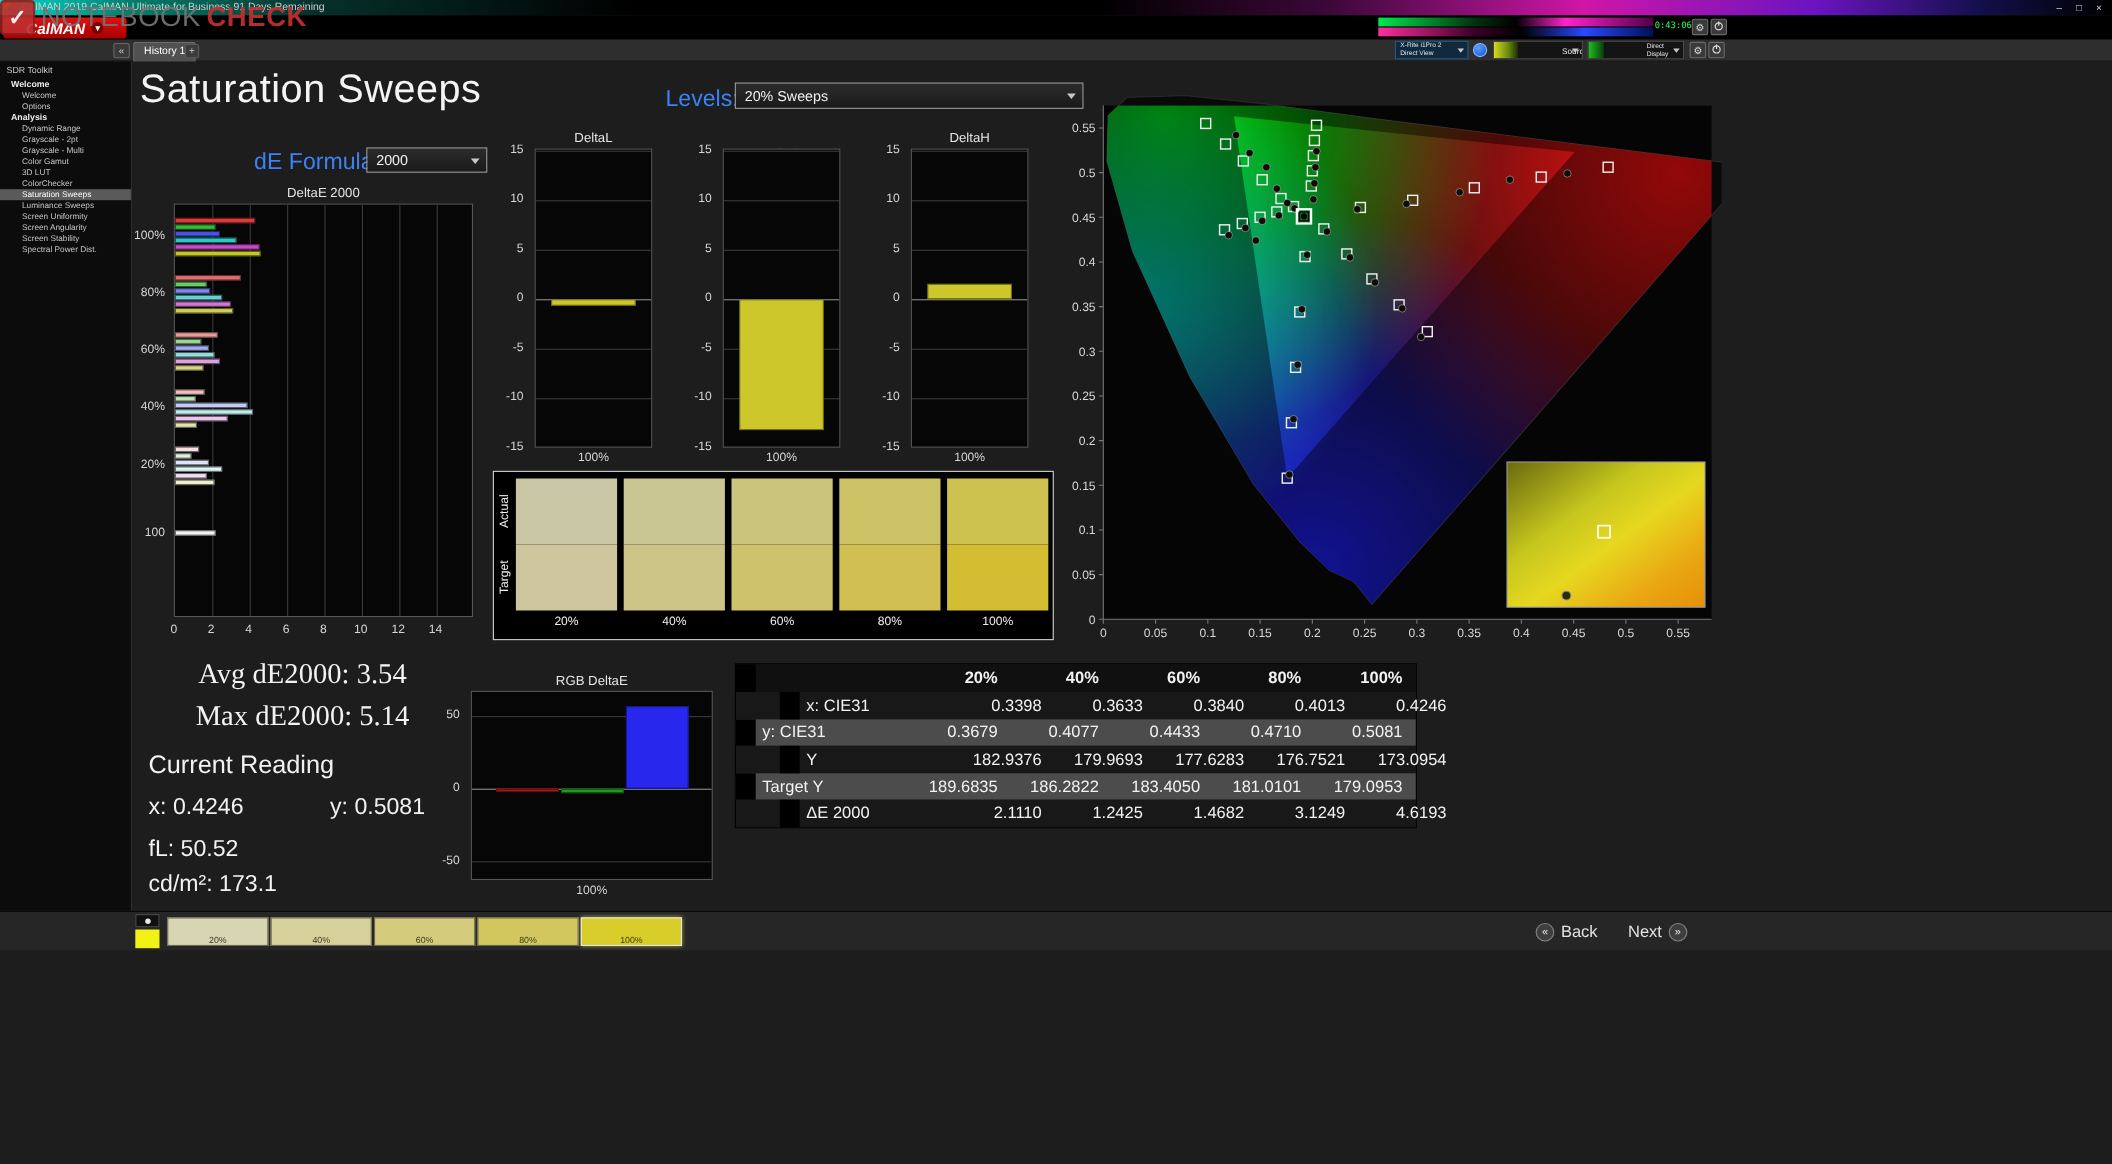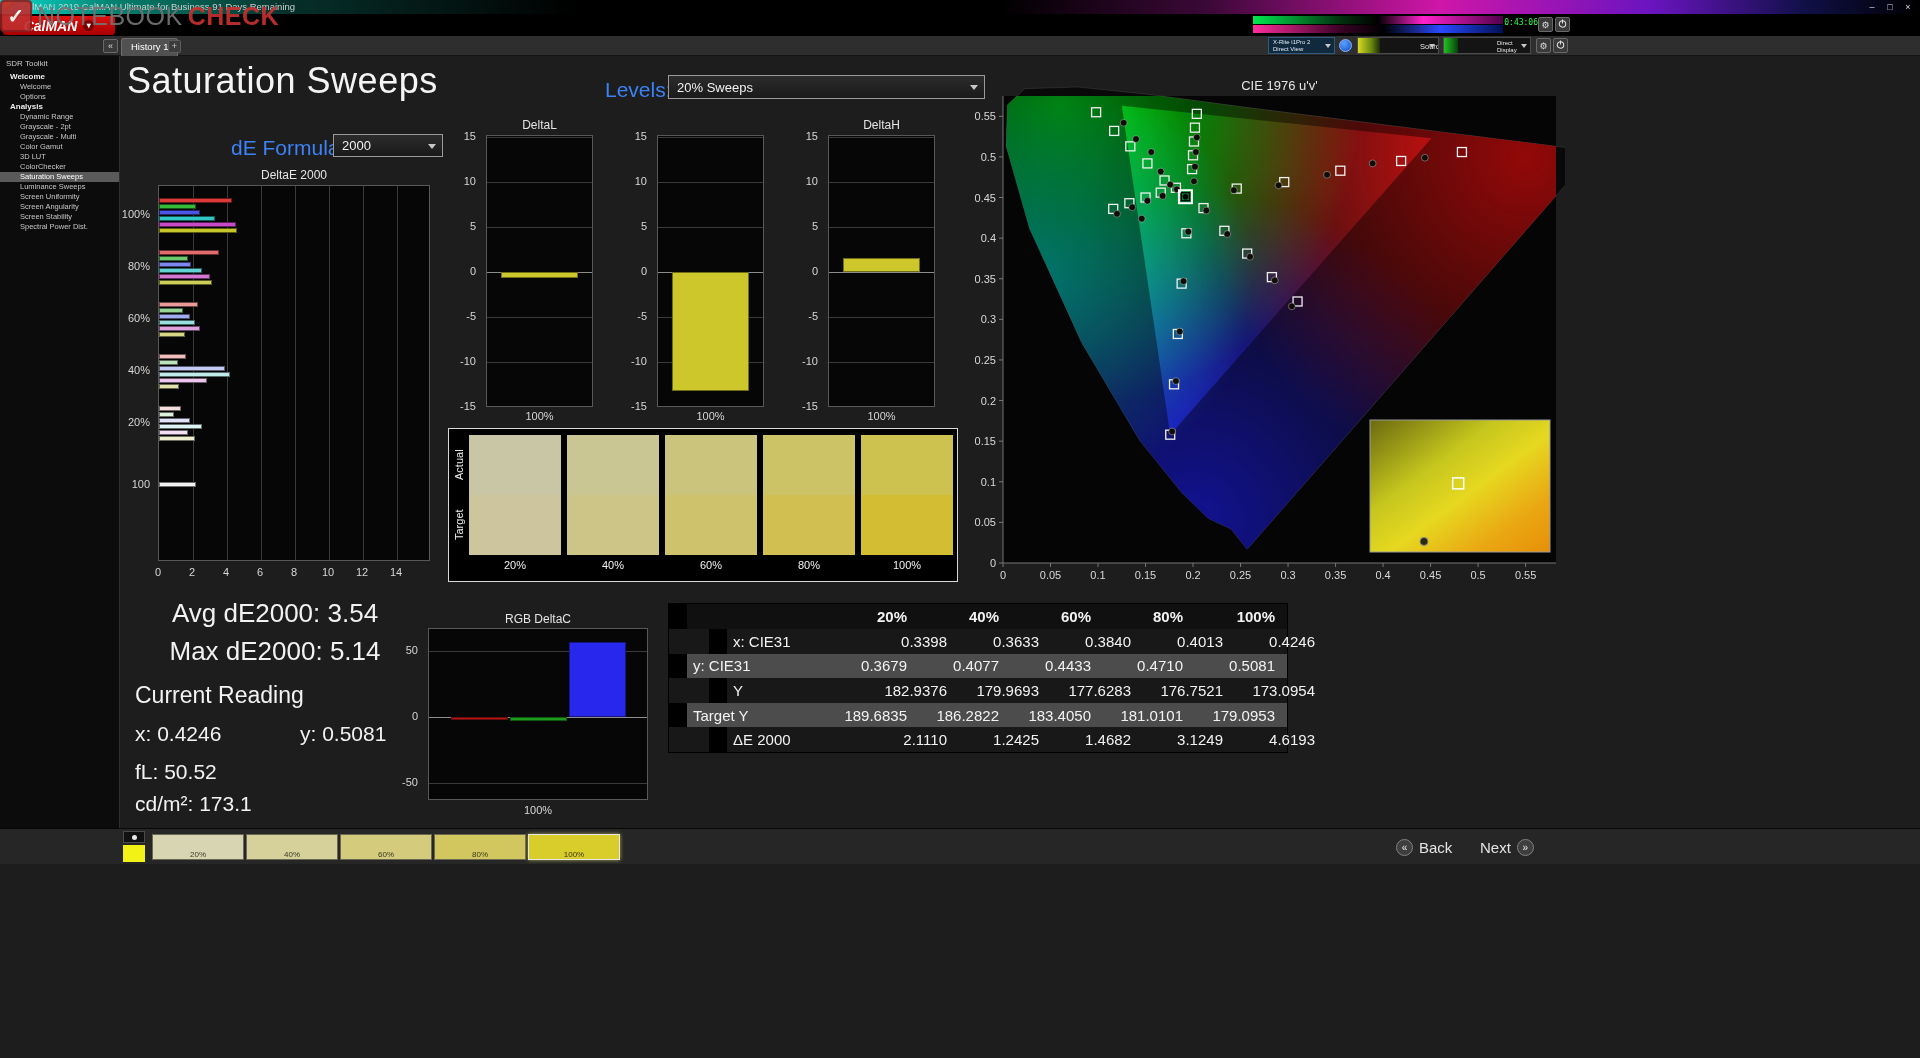--- a/index.html
+++ b/index.html
@@ -78,21 +78,21 @@
   .tick-x{position:absolute;top:0;width:20px;text-align:center;font-size:11px;color:#d6d6d6;}
 
   
   #swatch-panel{background:#000;border:1px solid #d8d8d8;}
   .rot-label{position:absolute;left:3px;width:13px;writing-mode:vertical-rl;transform:rotate(180deg);
     font-size:11px;color:#f0f0f0;display:flex;align-items:center;justify-content:center;}
   .swatch{position:absolute;width:92px;height:60px;}
   .swatch-label{position:absolute;top:130px;width:92px;text-align:center;font-size:11px;color:#f0f0f0;}
 
   
-  .stat-xl{font-size:26px;color:#f2f2f2;}
+  .stat-xl{font-size:26px;color:#f2f2f2;font-family:Liberation Serif, serif;}
   .stat-lg{font-size:23px;color:#f2f2f2;}
   .stat-md{font-size:21px;color:#f2f2f2;}
 
   
   #cie-table{border:1px solid #000;}
   .trow{display:grid;grid-template-columns:18px 142px repeat(5,92px);height:24.6px;}
   .trow.head{height:25px;font-weight:bold;background:#101010;}
   .trow.dark{background:#181818;padding-left:40px;}
   .trow.light{background:#4c4c4c;}
   .tcell{color:#f2f2f2;font-size:15px;display:flex;align-items:center;}
@@ -355,21 +355,20 @@
       <div class="swatch" style="left: 216px; top: 66px; background: rgb(207, 194, 108);"></div>
       <div class="swatch-label" style="left: 216px;">60%</div>
       <div class="swatch" style="left: 314px; top: 6px; background: rgb(204, 195, 102);"></div>
       <div class="swatch" style="left: 314px; top: 66px; background: rgb(209, 192, 81);"></div>
       <div class="swatch-label" style="left: 314px;">80%</div>
       <div class="swatch" style="left: 412px; top: 6px; background: rgb(205, 194, 80);"></div>
       <div class="swatch" style="left: 412px; top: 66px; background: rgb(211, 189, 50);"></div>
       <div class="swatch-label" style="left: 412px;">100%</div>
     </div>
 
-  <div class="panel-title abs" style="left:1003px;top:78px;width:553px;font-size:13px">CIE 1976 u'v'</div>
   <svg id="cie-svg" class="abs" style="left:965px;top:84px" width="600" height="500">
       <defs>
         <radialGradient id="gG" gradientUnits="userSpaceOnUse" cx="95.01030927835052" cy="24.182608695652107" r="300">
           <stop offset="0%" stop-color="#00dd00" stop-opacity="1"></stop>
           <stop offset="100%" stop-color="#00dd00" stop-opacity="0"></stop>
         </radialGradient>
         <radialGradient id="gR" gradientUnits="userSpaceOnUse" cx="560.5945017182131" cy="72.91304347826082" r="330">
           <stop offset="0%" stop-color="#ff1010" stop-opacity="1"></stop>
           <stop offset="100%" stop-color="#ff1010" stop-opacity="0"></stop>
         </radialGradient>
@@ -521,21 +520,21 @@
 
   <div class="stat-xl abs" style="left:130px;top:598px;width:290px;text-align:center">Avg dE2000: 3.54</div>
   <div class="stat-xl abs" style="left:130px;top:636px;width:290px;text-align:center">Max dE2000: 5.14</div>
   <div class="stat-lg abs" style="left:135px;top:682px">Current Reading</div>
   <div class="stat-md abs" style="left:135px;top:722px">x: 0.4246</div>
   <div class="stat-md abs" style="left:300px;top:722px">y: 0.5081</div>
   <div class="stat-md abs" style="left:135px;top:760px">fL: 50.52</div>
   <div class="stat-md abs" style="left:135px;top:792px">cd/m²: 173.1</div>
 
   <div id="rgb_balance" class="abs" style="left:390px;top:612px;width:262px;height:212px">
-    <div class="panel-title" style="left:38px;top:0;width:220px">RGB DeltaC</div>
+    <div class="panel-title" style="left:38px;top:0;width:220px">RGB DeltaE</div>
     <div class="ylabels" style="left:0;top:16px;width:32px;height:172px">
         <div class="tick-y" style="top: 16px;">50</div>
         <div class="tick-y" style="top: 82px;">0</div>
         <div class="tick-y" style="top: 148px;">-50</div>
       </div>
     <div class="plot" style="left:38px;top:16px;width:220px;height:172px">
         <div class="hgrid" style="top: 22px;"></div>
         <div class="hgrid zero" style="top: 88px;"></div>
         <div class="hgrid" style="top: 154px;"></div>
         <div class="vbar" style="left: 22px; width: 57px; background: linear-gradient(rgb(181, 22, 22), rgb(181, 22, 22)) rgb(181, 22, 22); top: 88px; height: 2.64px;"></div>

